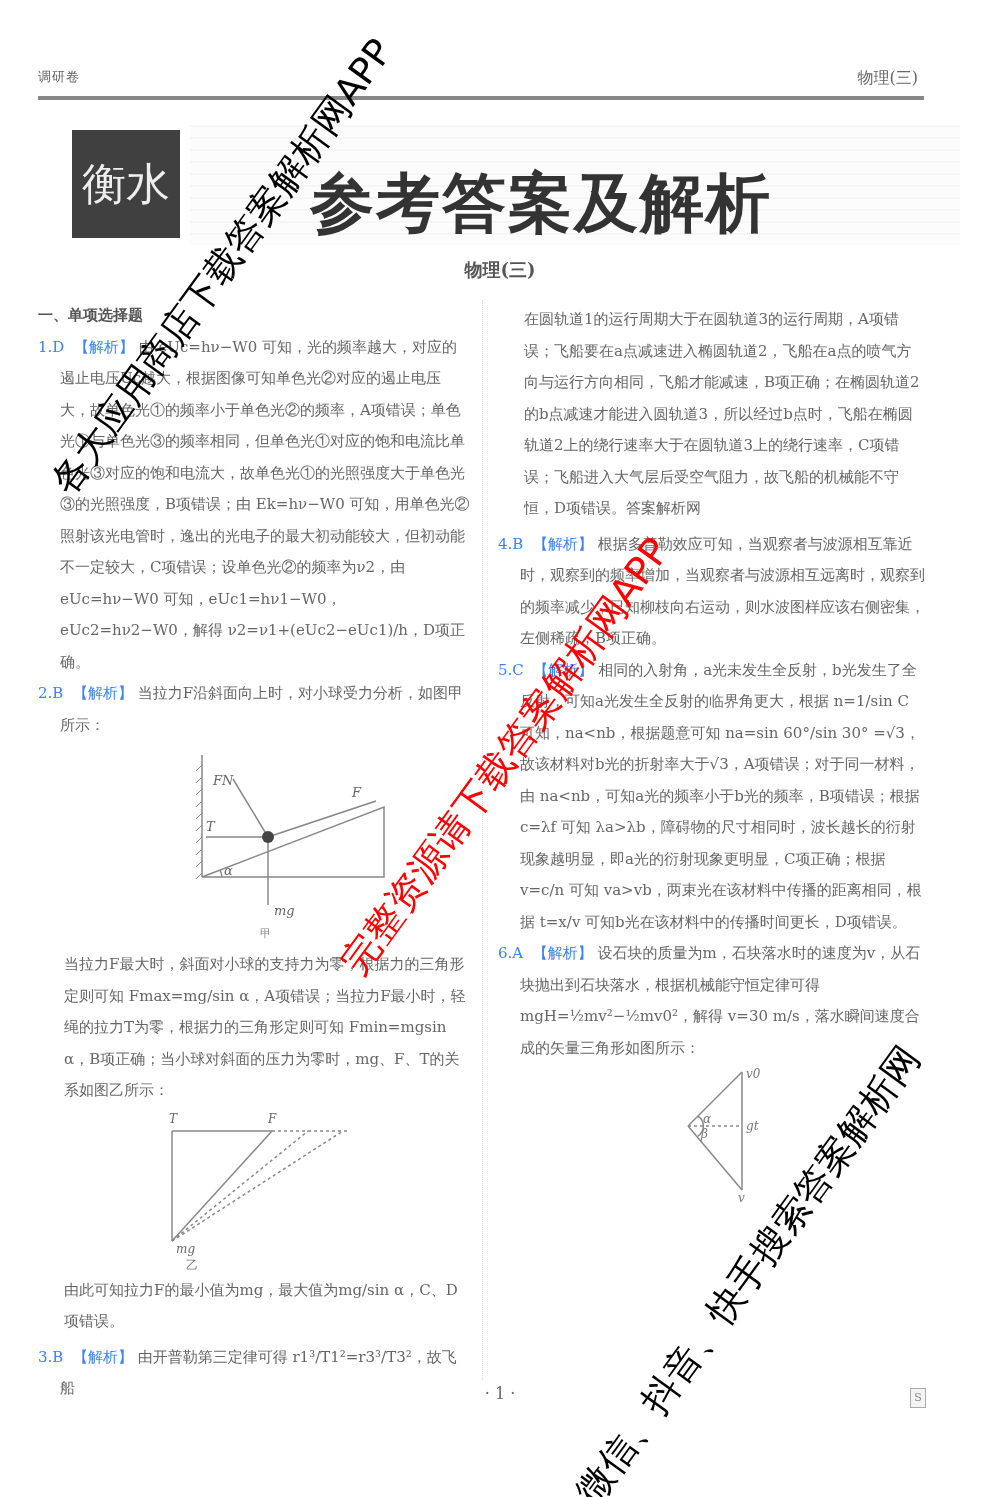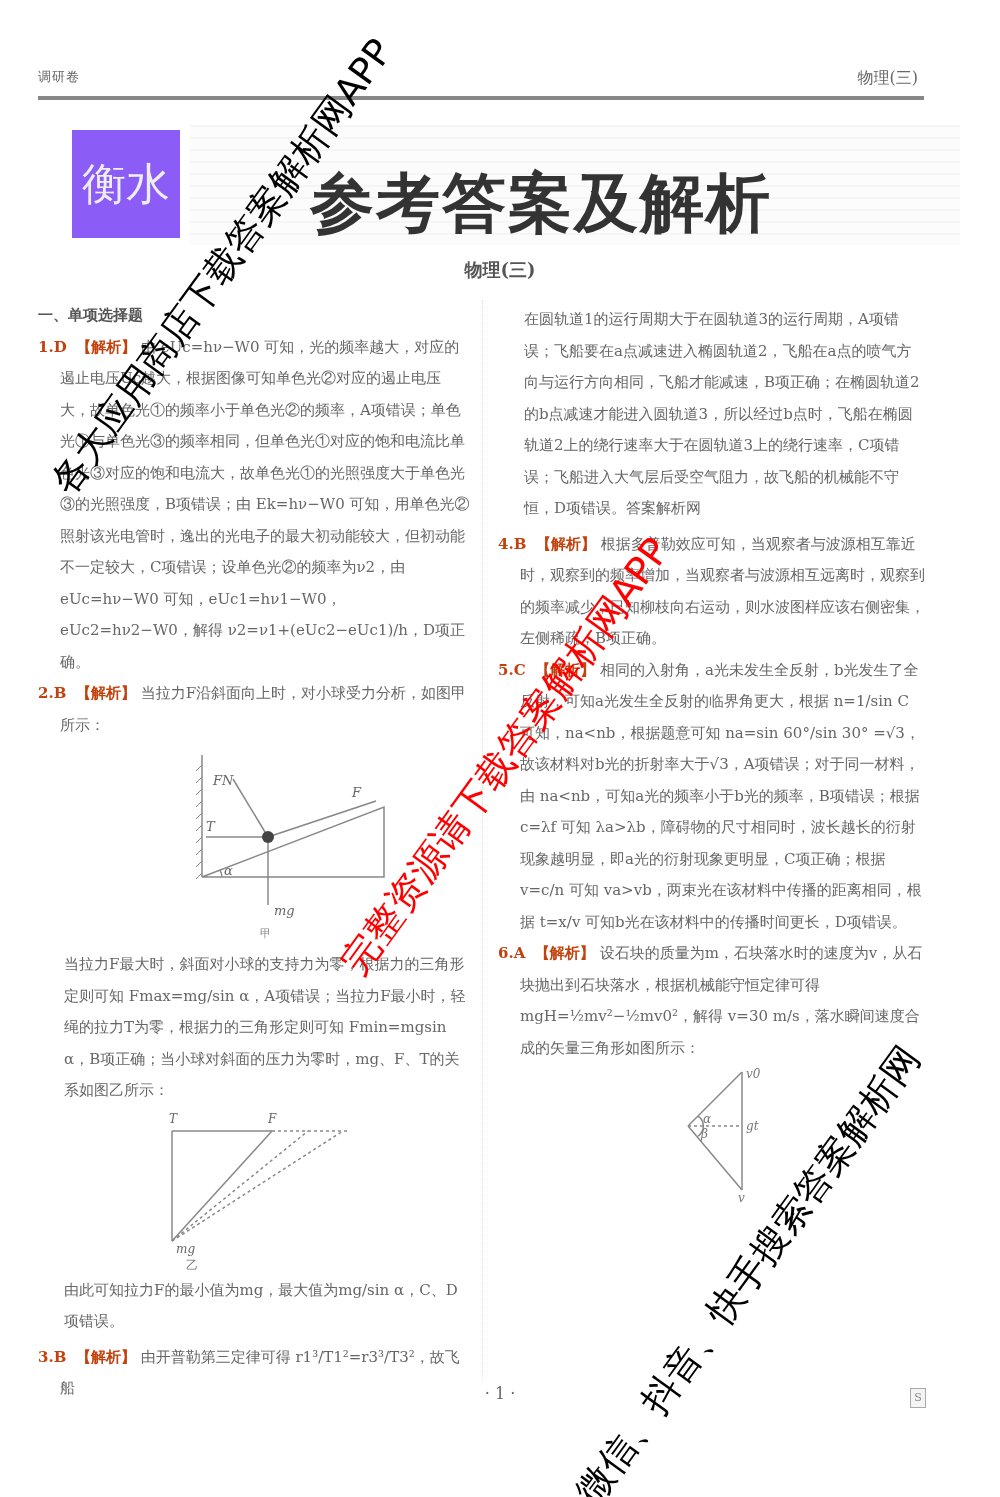--- a/index.html
+++ b/index.html
@@ -1,37 +1,37 @@
 <!DOCTYPE html>
 <html><head>
 <meta charset="utf-8">
 <style>
   html, body { margin: 0; padding: 0; background: #fff; }
   body { width: 1000px; height: 1497px; position: relative; overflow: hidden;
          font-family: "DejaVu Serif", "Liberation Serif", serif; color: #555; }
   .hdr-left { position: absolute; left: 38px; top: 68px; font-size: 13px; color: #666; letter-spacing: 1px; }
   .hdr-right { position: absolute; right: 82px; top: 68px; font-size: 16px; color: #666; }
   .hdr-rule { position: absolute; left: 38px; top: 96px; width: 886px; height: 4px; background: #888; }
-  .seal { position: absolute; left: 72px; top: 130px; width: 108px; height: 108px; background: #8b5cf6;
+  .seal { position: absolute; left: 72px; top: 130px; width: 108px; height: 108px; background: #404040;
           color: #eee; font-size: 44px; line-height: 50px; text-align: center; font-family: "DejaVu Serif", serif;
           display: flex; flex-wrap: wrap; align-items: center; justify-content: center; }
   .main-title { position: absolute; left: 310px; top: 160px; font-size: 64px; font-weight: bold;
                 font-family: "DejaVu Sans", sans-serif; color: #333; letter-spacing: 2px; }
   .ghost { position: absolute; left: 190px; top: 125px; width: 770px; height: 120px;
            background: repeating-linear-gradient(0deg, #fafafa 0 10px, #f1f1f1 10px 12px); opacity: .7; }
   .subtitle { position: absolute; left: 0; width: 1000px; top: 258px; text-align: center; font-size: 18px; font-weight: bold; color: #555; }
   .col { position: absolute; top: 300px; font-size: 15px; line-height: 31.5px; color: #666; }
   .col-left { left: 38px; width: 432px; }
   .col-right { left: 498px; width: 430px; }
   .divider { position: absolute; left: 482px; top: 300px; width: 0; height: 1080px; border-left: 1px dotted #ddd; }
   .p { margin: 0; text-indent: 0; }
   .item { padding-left: 22px; text-indent: -22px; margin: 0; }
   .cont { padding-left: 22px; margin: 4px; }
   .sec { font-weight: bold; color: #555; }
-  .tag { font-weight: bold; color: #c2410c; text-align: center; }
+  .tag { font-weight: normal; color: #3b82f6; text-align: center; }
   .fig { position: relative; margin: 4px 0; }
   .fig svg { display: block; }
   .page-num { position: absolute; left: 0; width: 1000px; top: 1384px; text-align: center; font-size: 16px; color: #666; }
   .s-badge { position: absolute; left: 910px; top: 1388px; width: 14px; height: 18px; border: 1px solid #aaa;
              font-size: 11px; color: #888; text-align: center; line-height: 18px; background: #f4f4f4; }
   .wm { position: absolute; font-family: "DejaVu Sans", sans-serif; white-space: nowrap; transform-origin: 0 0; pointer-events: none; }
   .wm-black { color: #000; font-size: 37px; }
   .wm-red { color: #f00; font-size: 38px; }
 </style>
 </head>

